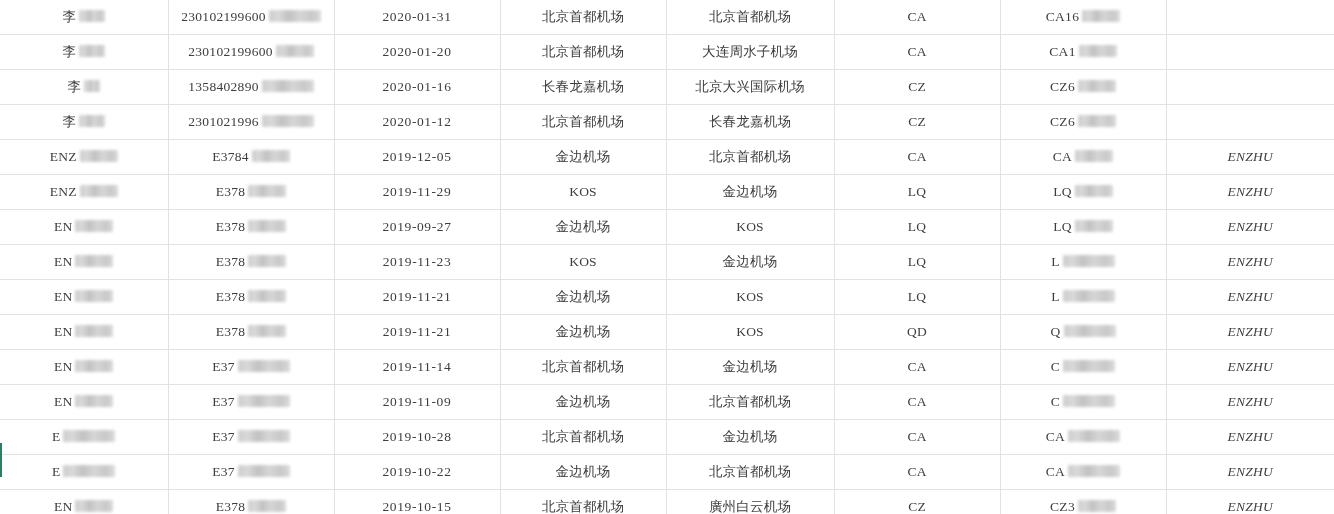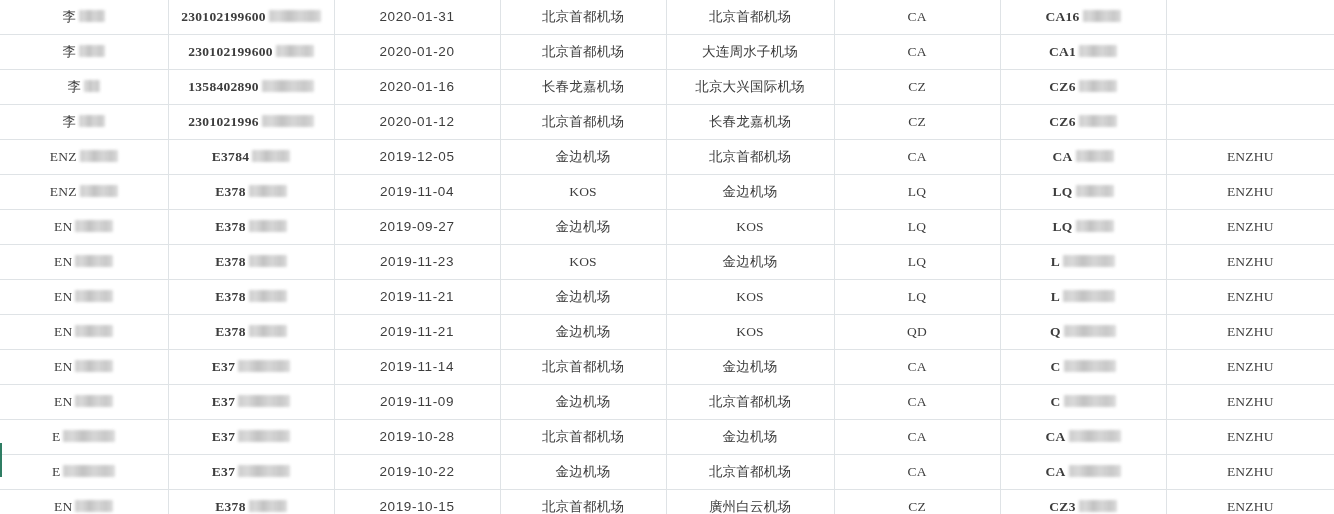--- a/index.html
+++ b/index.html
@@ -33,20 +33,21 @@
     text-align: center;
     vertical-align: middle;
     padding: 0;
     white-space: nowrap;
     overflow: hidden;
     color: #3d3d3d;
     letter-spacing: 0.2px;
   }
   table.flight-table tr td:last-child {
     border-right: none;
+    font-style: italic;
   }
   
   col.c0 { width: 168px; }
   col.c1 { width: 166px; }
   col.c2 { width: 166px; }
   col.c3 { width: 166px; }
   col.c4 { width: 168px; }
   col.c5 { width: 166px; }
   col.c6 { width: 166px; }
   col.c7 { width: 168px; }
@@ -82,24 +83,23 @@
   .edge-mark {
     position: absolute;
     left: 0;
     width: 2px;
     height: 34px;
     background: #2f7d63;
   }
   .mono-num {
     font-family: "Liberation Serif", "DejaVu Serif", serif;
     letter-spacing: 0.3px;
-    font-weight: bold;
   }
   .date {
-    font-family: Liberation Sans, sans-serif;
+    font-family: Liberation Serif, serif;
     letter-spacing: 0.6px;
   }
 </style>
 </head>
 <body>
 
 <div class="sheet">
   <table class="flight-table">
     <colgroup>
       <col class="c0">
@@ -260,21 +260,21 @@
         <tr>
           <td><span class="cell-inner">
               <span class="txt ">ENZ</span>
               <span class="redact r-md"></span>
             </span></td>
           <td><span class="cell-inner">
               <span class="txt mono-num">E378</span>
               <span class="redact r-md"></span>
             </span></td>
           <td><span class="cell-inner">
-              <span class="txt date">2019-11-04</span>
+              <span class="txt date">2019-11-29</span>
             </span></td>
           <td><span class="cell-inner">
               <span class="txt ">KOS</span>
             </span></td>
           <td><span class="cell-inner">
               <span class="txt ">金边机场</span>
             </span></td>
           <td><span class="cell-inner">
               <span class="txt ">LQ</span>
             </span></td>

